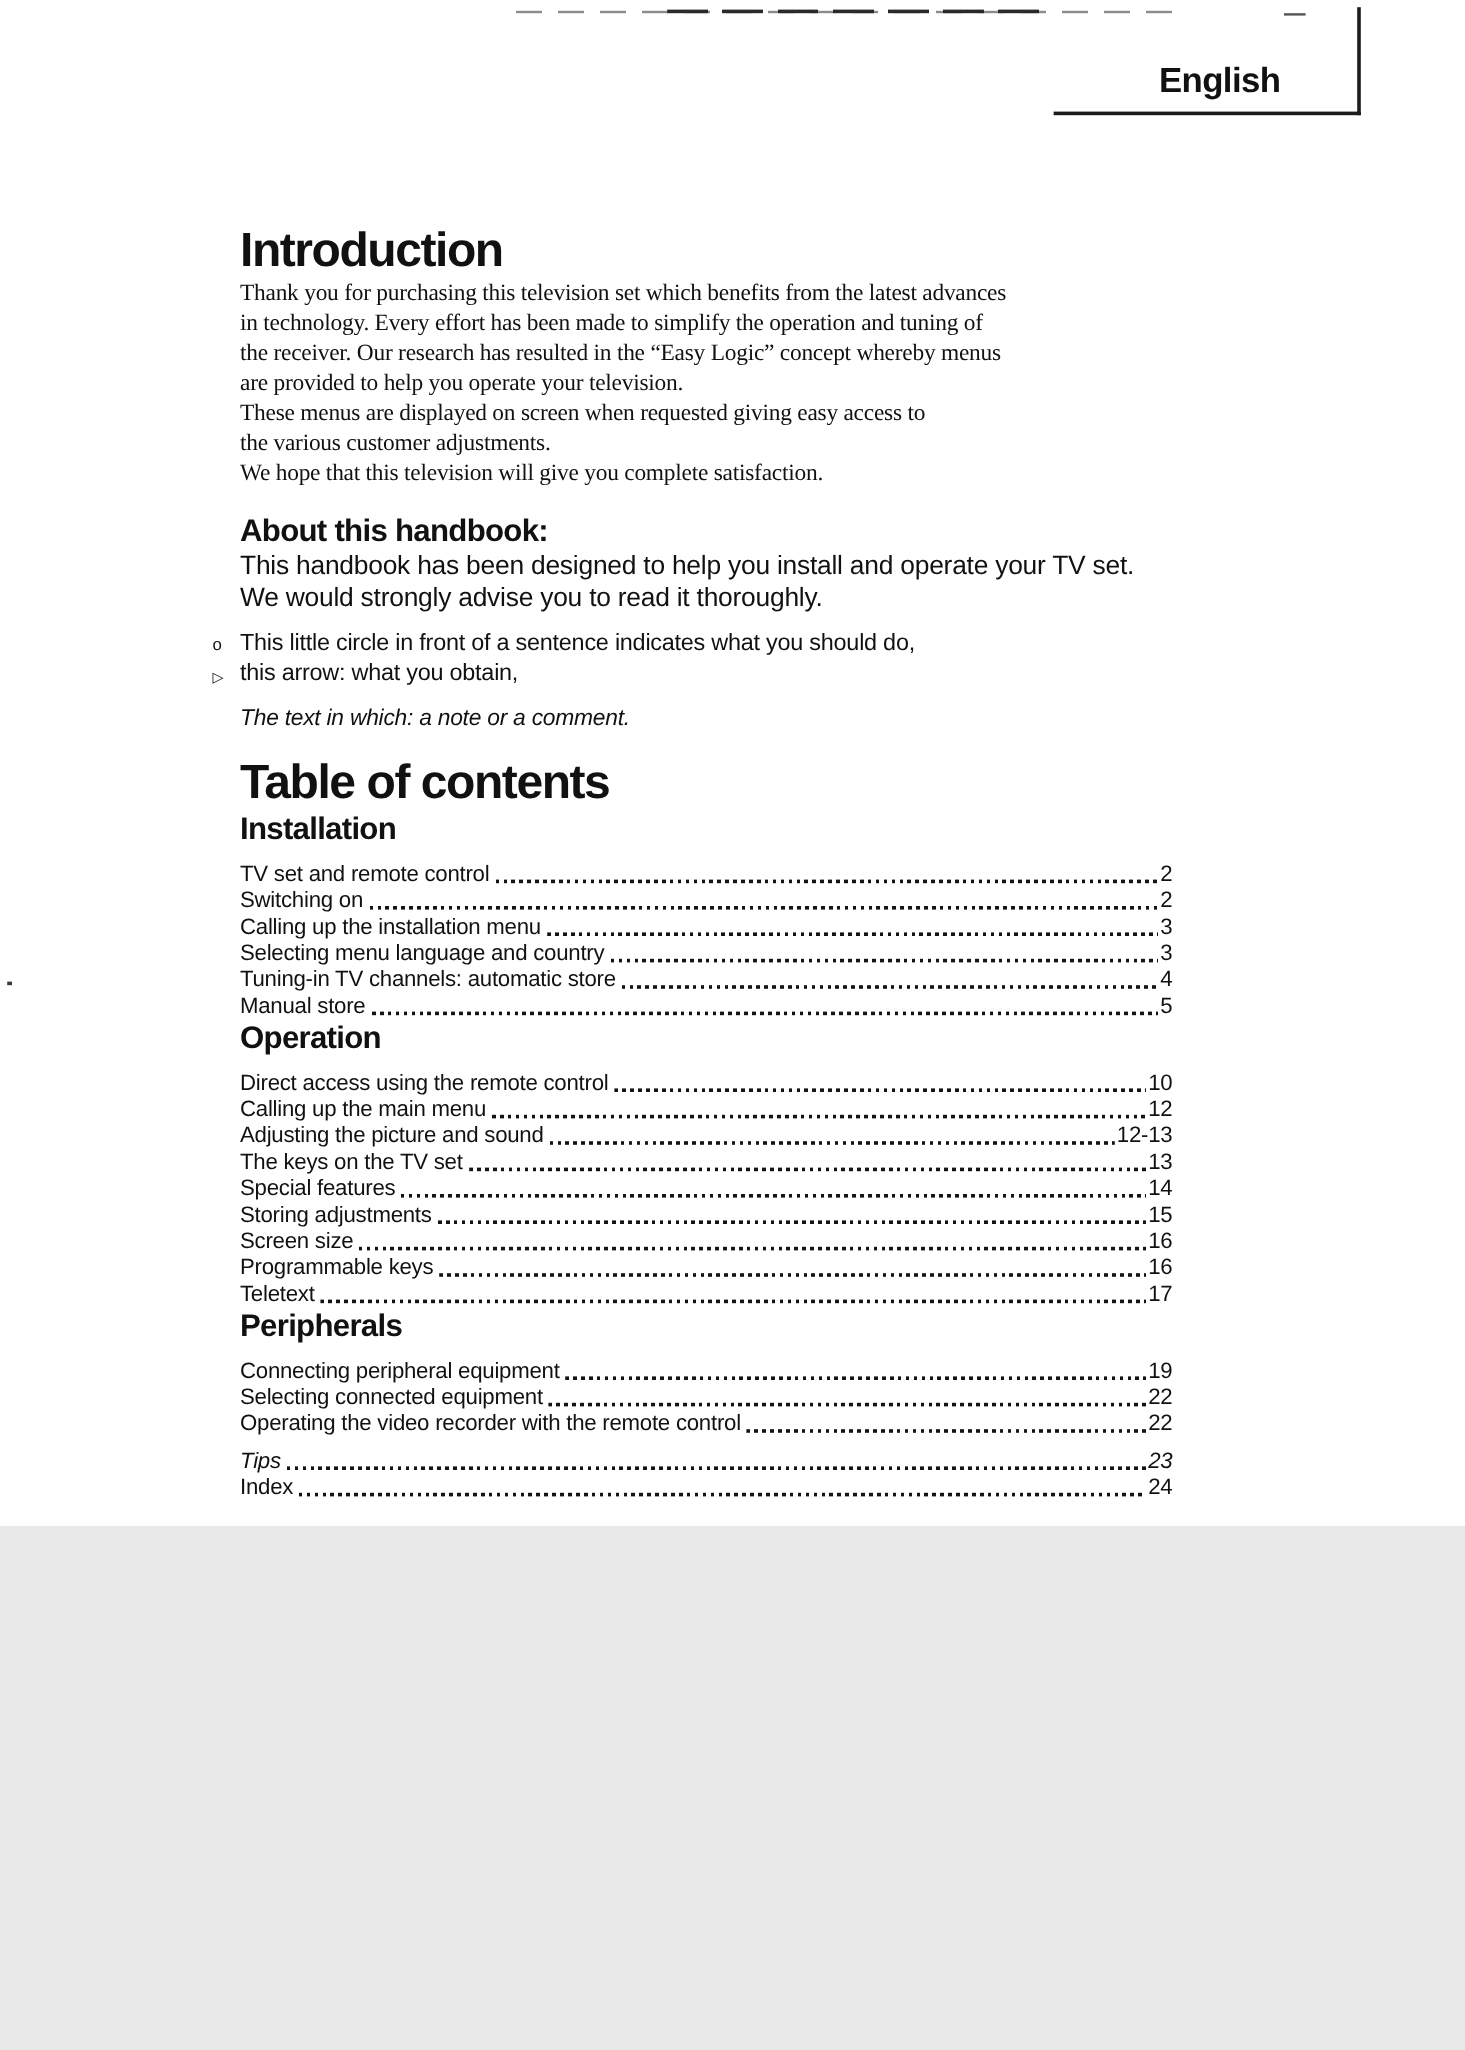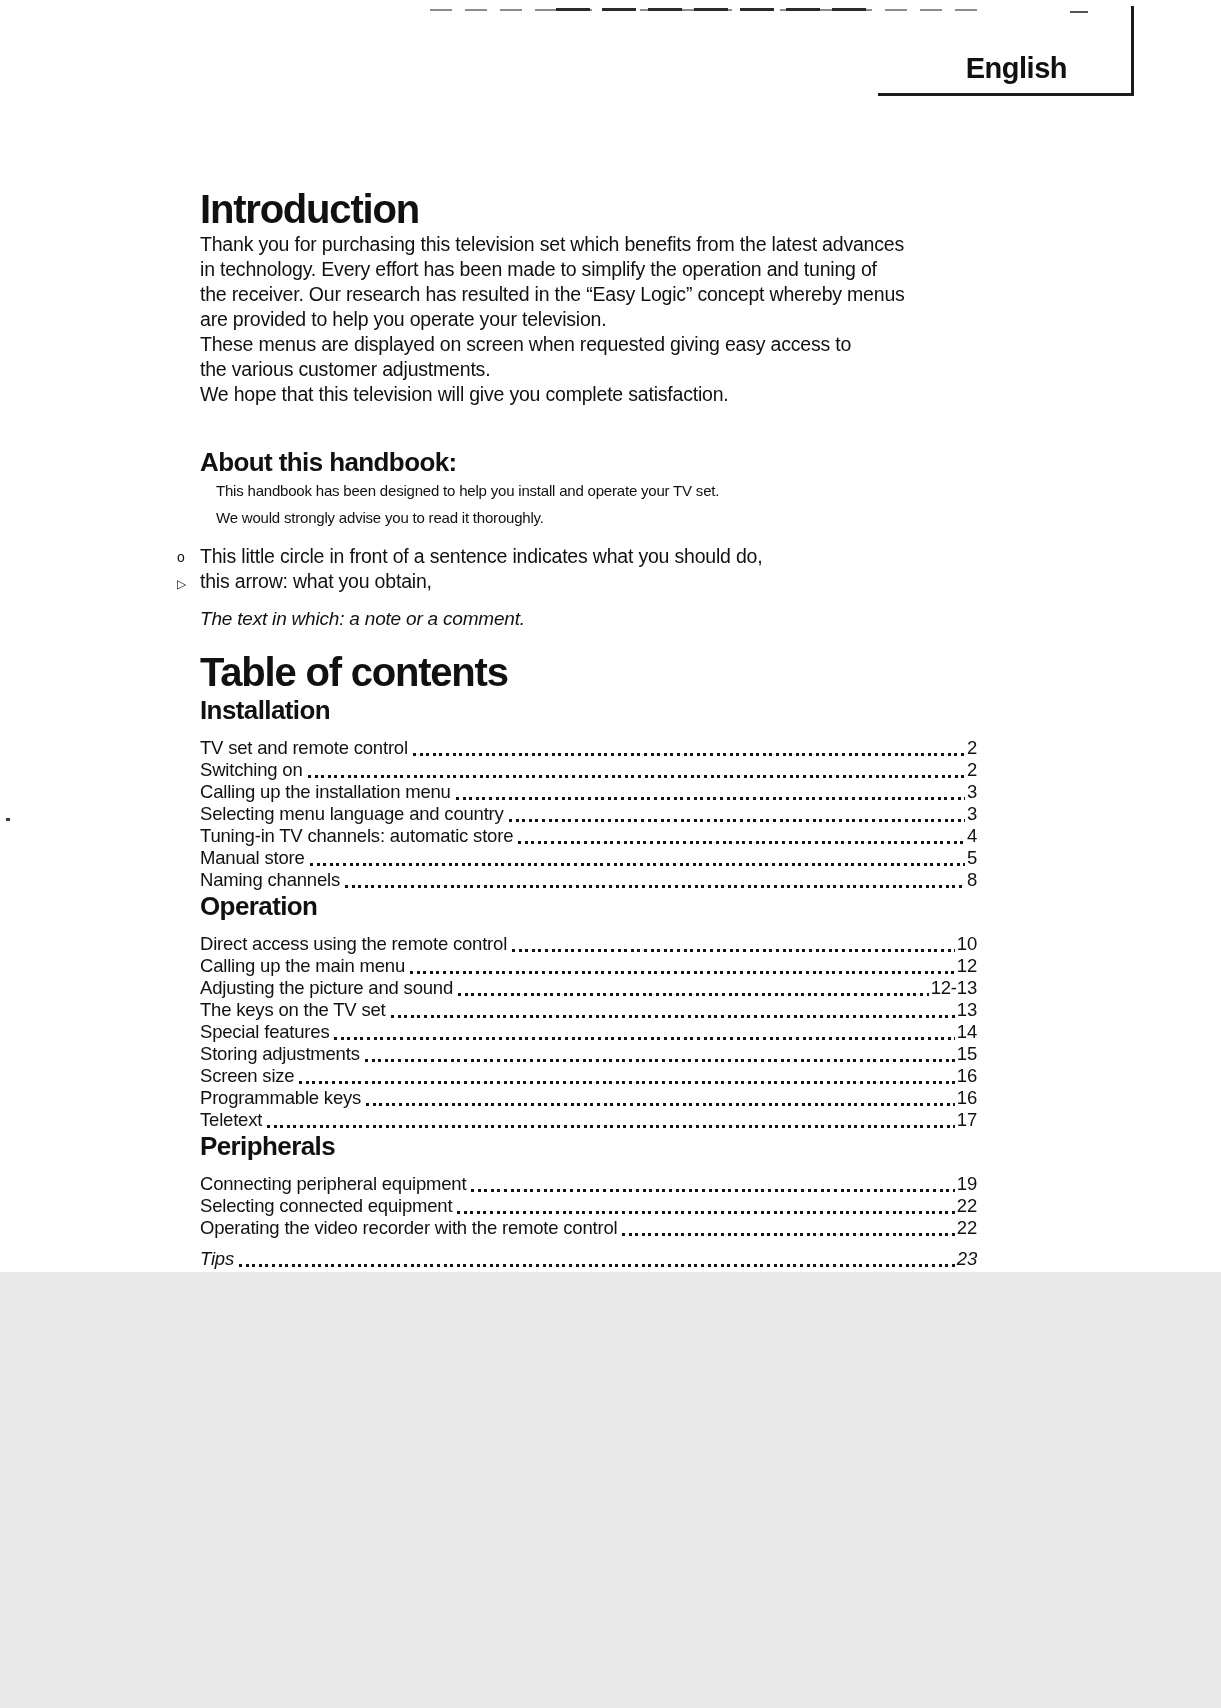--- a/index.html
+++ b/index.html
@@ -65,31 +65,32 @@
   .lines { white-space: pre-line; }
 
   h1.doc-h1 {
     margin: 0;
     font-size: 40px; line-height: 46px;
     font-weight: 700; letter-spacing: -1.2px;
   }
   .intro-title { margin-bottom: 18px; }
   .intro-body {
     font-size: 19.5px; line-height: 25px; letter-spacing: -0.2px;
-    margin: 0 0 40px 0;
+    margin: 0 0 20px 0;
+    font-family: Liberation Serif, serif;
   }
   h2.doc-h2 {
     margin: 0;
     font-size: 26px; line-height: 30px;
     font-weight: 700; letter-spacing: -0.6px;
   }
   .about-title { margin-bottom: 15px; }
   .about-body {
-    font-size: 15px; line-height: 27px; letter-spacing: -0.2px;
-    margin: 0 0 13px 16px;
+    font-size: 22px; line-height: 27px; letter-spacing: -0.2px;
+    margin: 0 0 13px 0;
   }
   .bullet-row {
     position: relative;
     font-size: 19.5px; line-height: 25px; letter-spacing: -0.2px;
   }
   .bullet-marker {
     position: absolute; left: -23px; top: 1px;
     font-size: 14px;
   }
   .bullet-marker.arrow { font-size: 12px; top: 3px; }
@@ -203,25 +204,20 @@
     <span class="toc-page">4</span>
   </div>
 
   <div class="toc-row">
     <span class="toc-label">Manual store</span>
     <span class="toc-leader"></span>
     <span class="toc-page">5</span>
   </div>
 
 
-  <div class="toc-row">
-    <span class="toc-label">Naming channels</span>
-    <span class="toc-leader"></span>
-    <span class="toc-page">8</span>
-  </div>
 </div>
   </section>
 
   <section>
     <h2 class="doc-h2 toc-section-title">Operation</h2>
     <div class="toc-list">
 
   <div class="toc-row">
     <span class="toc-label">Direct access using the remote control</span>
     <span class="toc-leader"></span>

